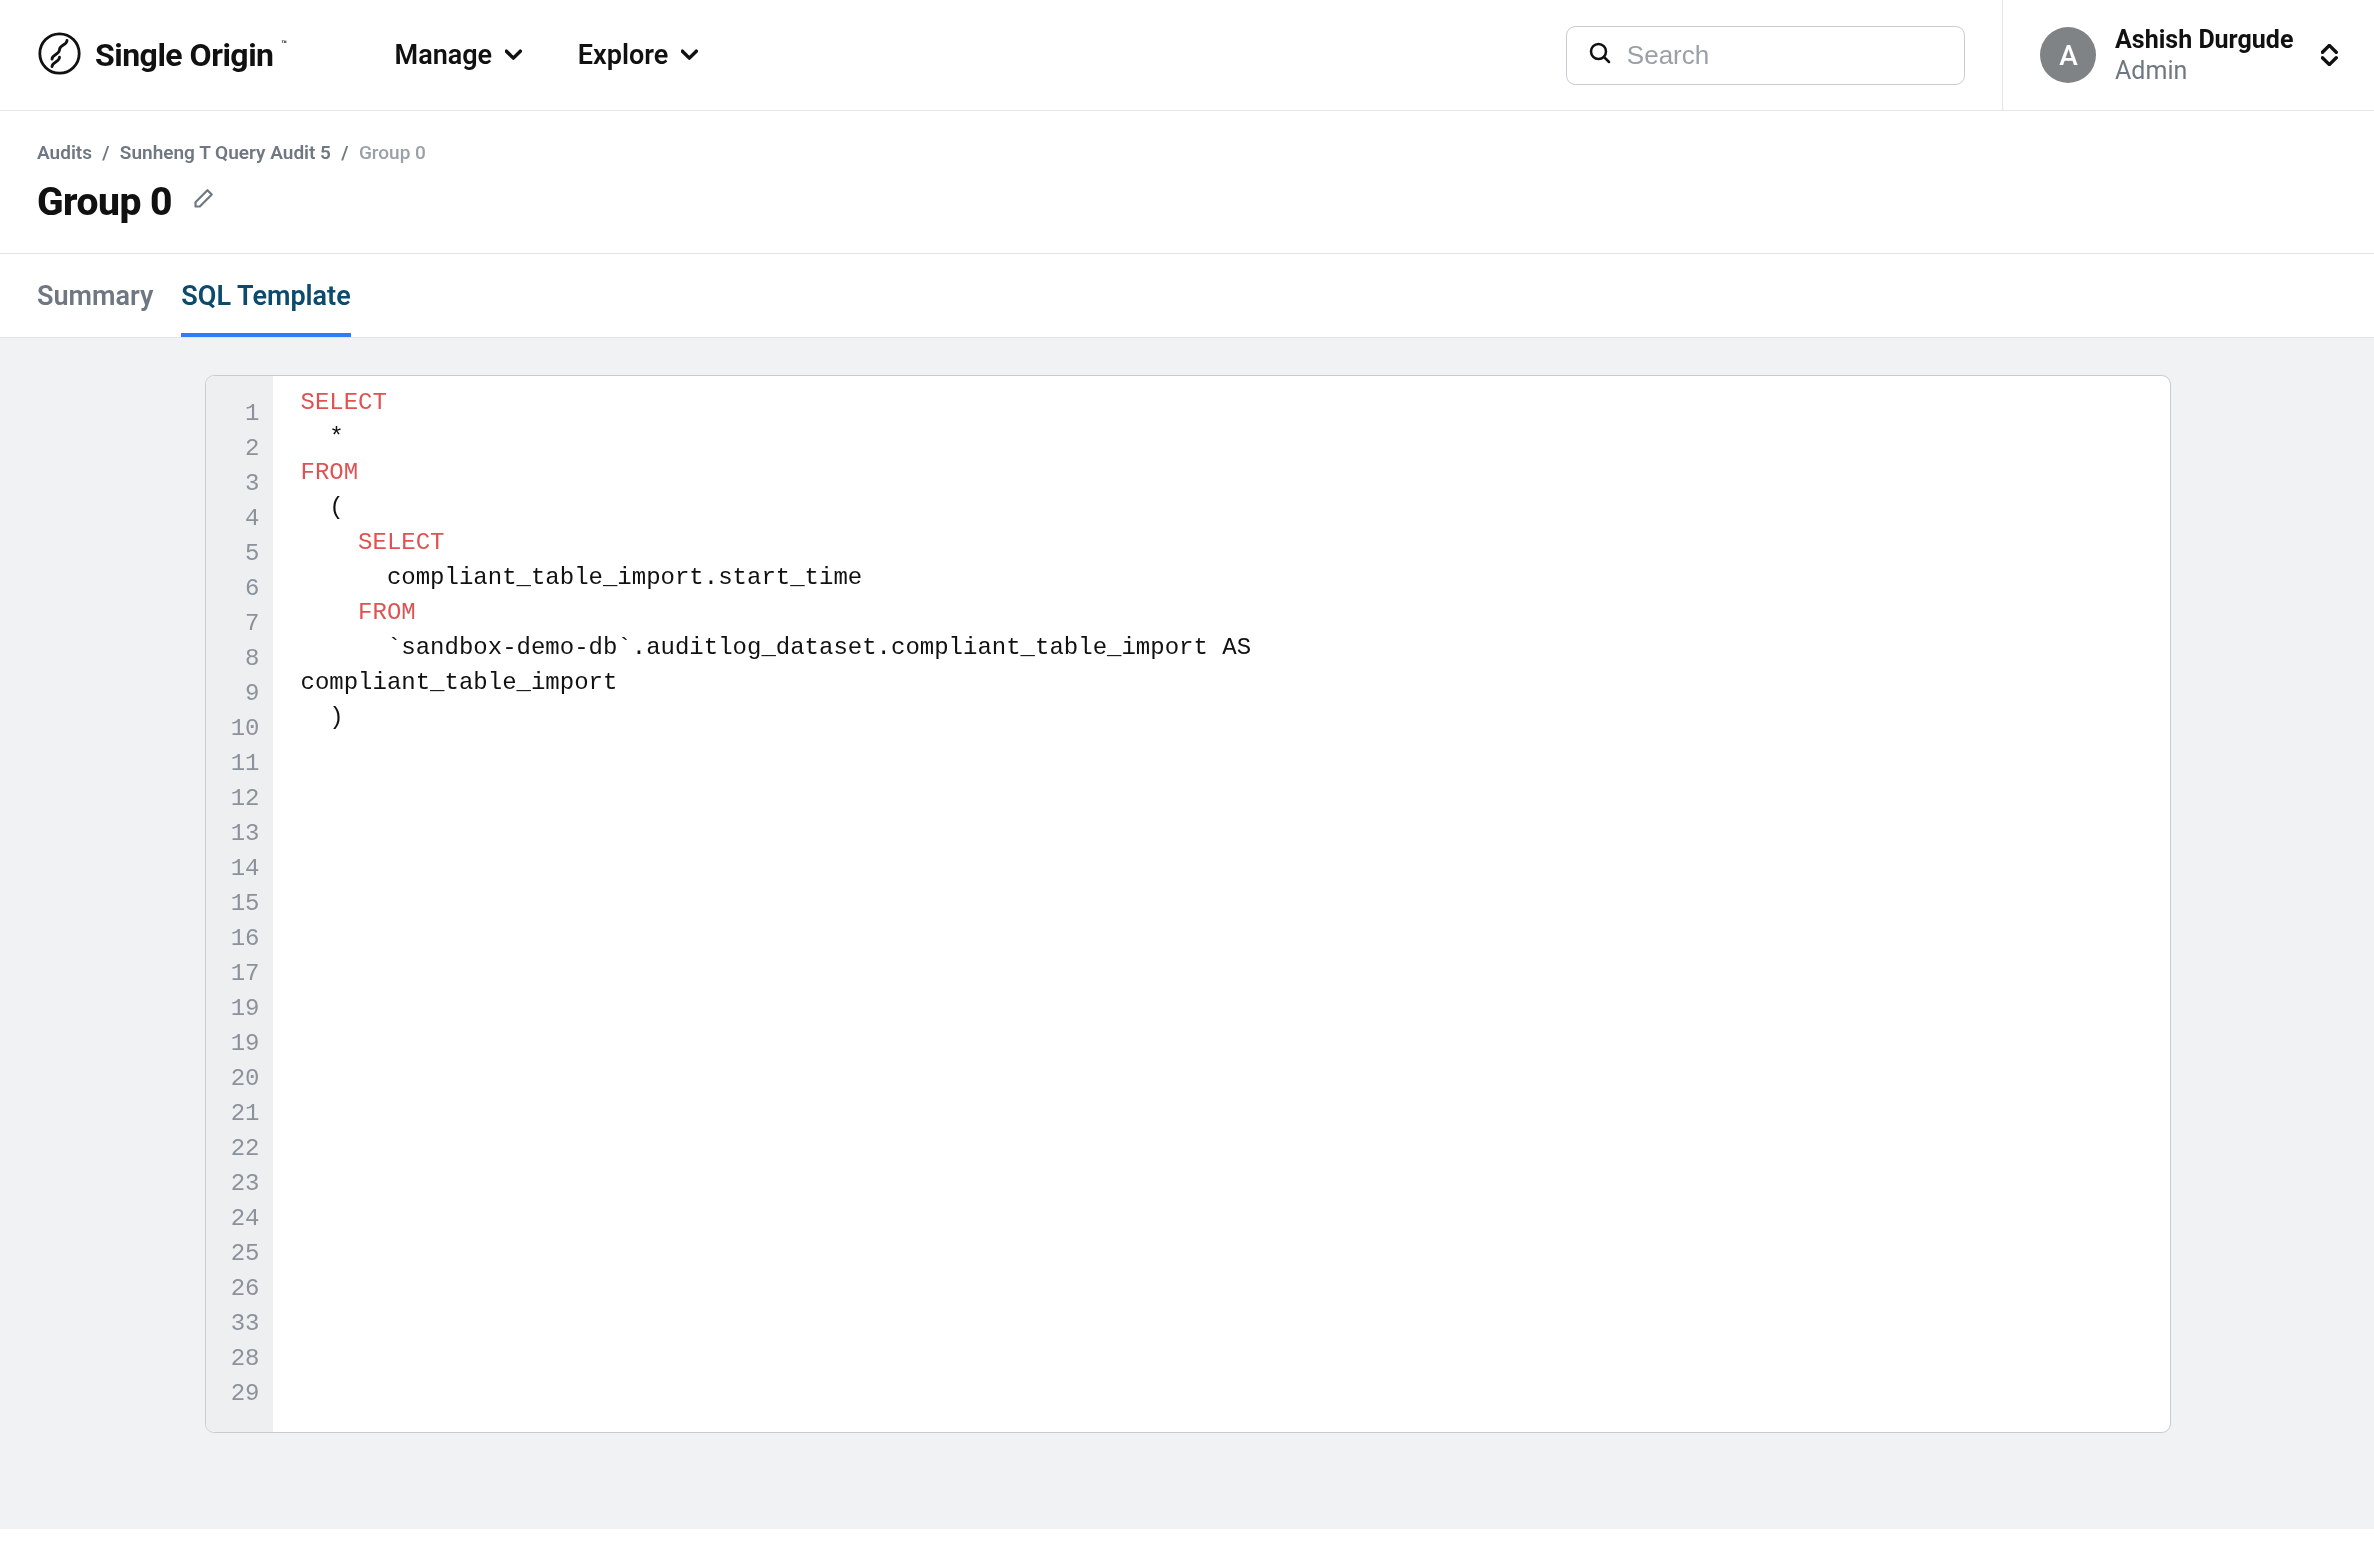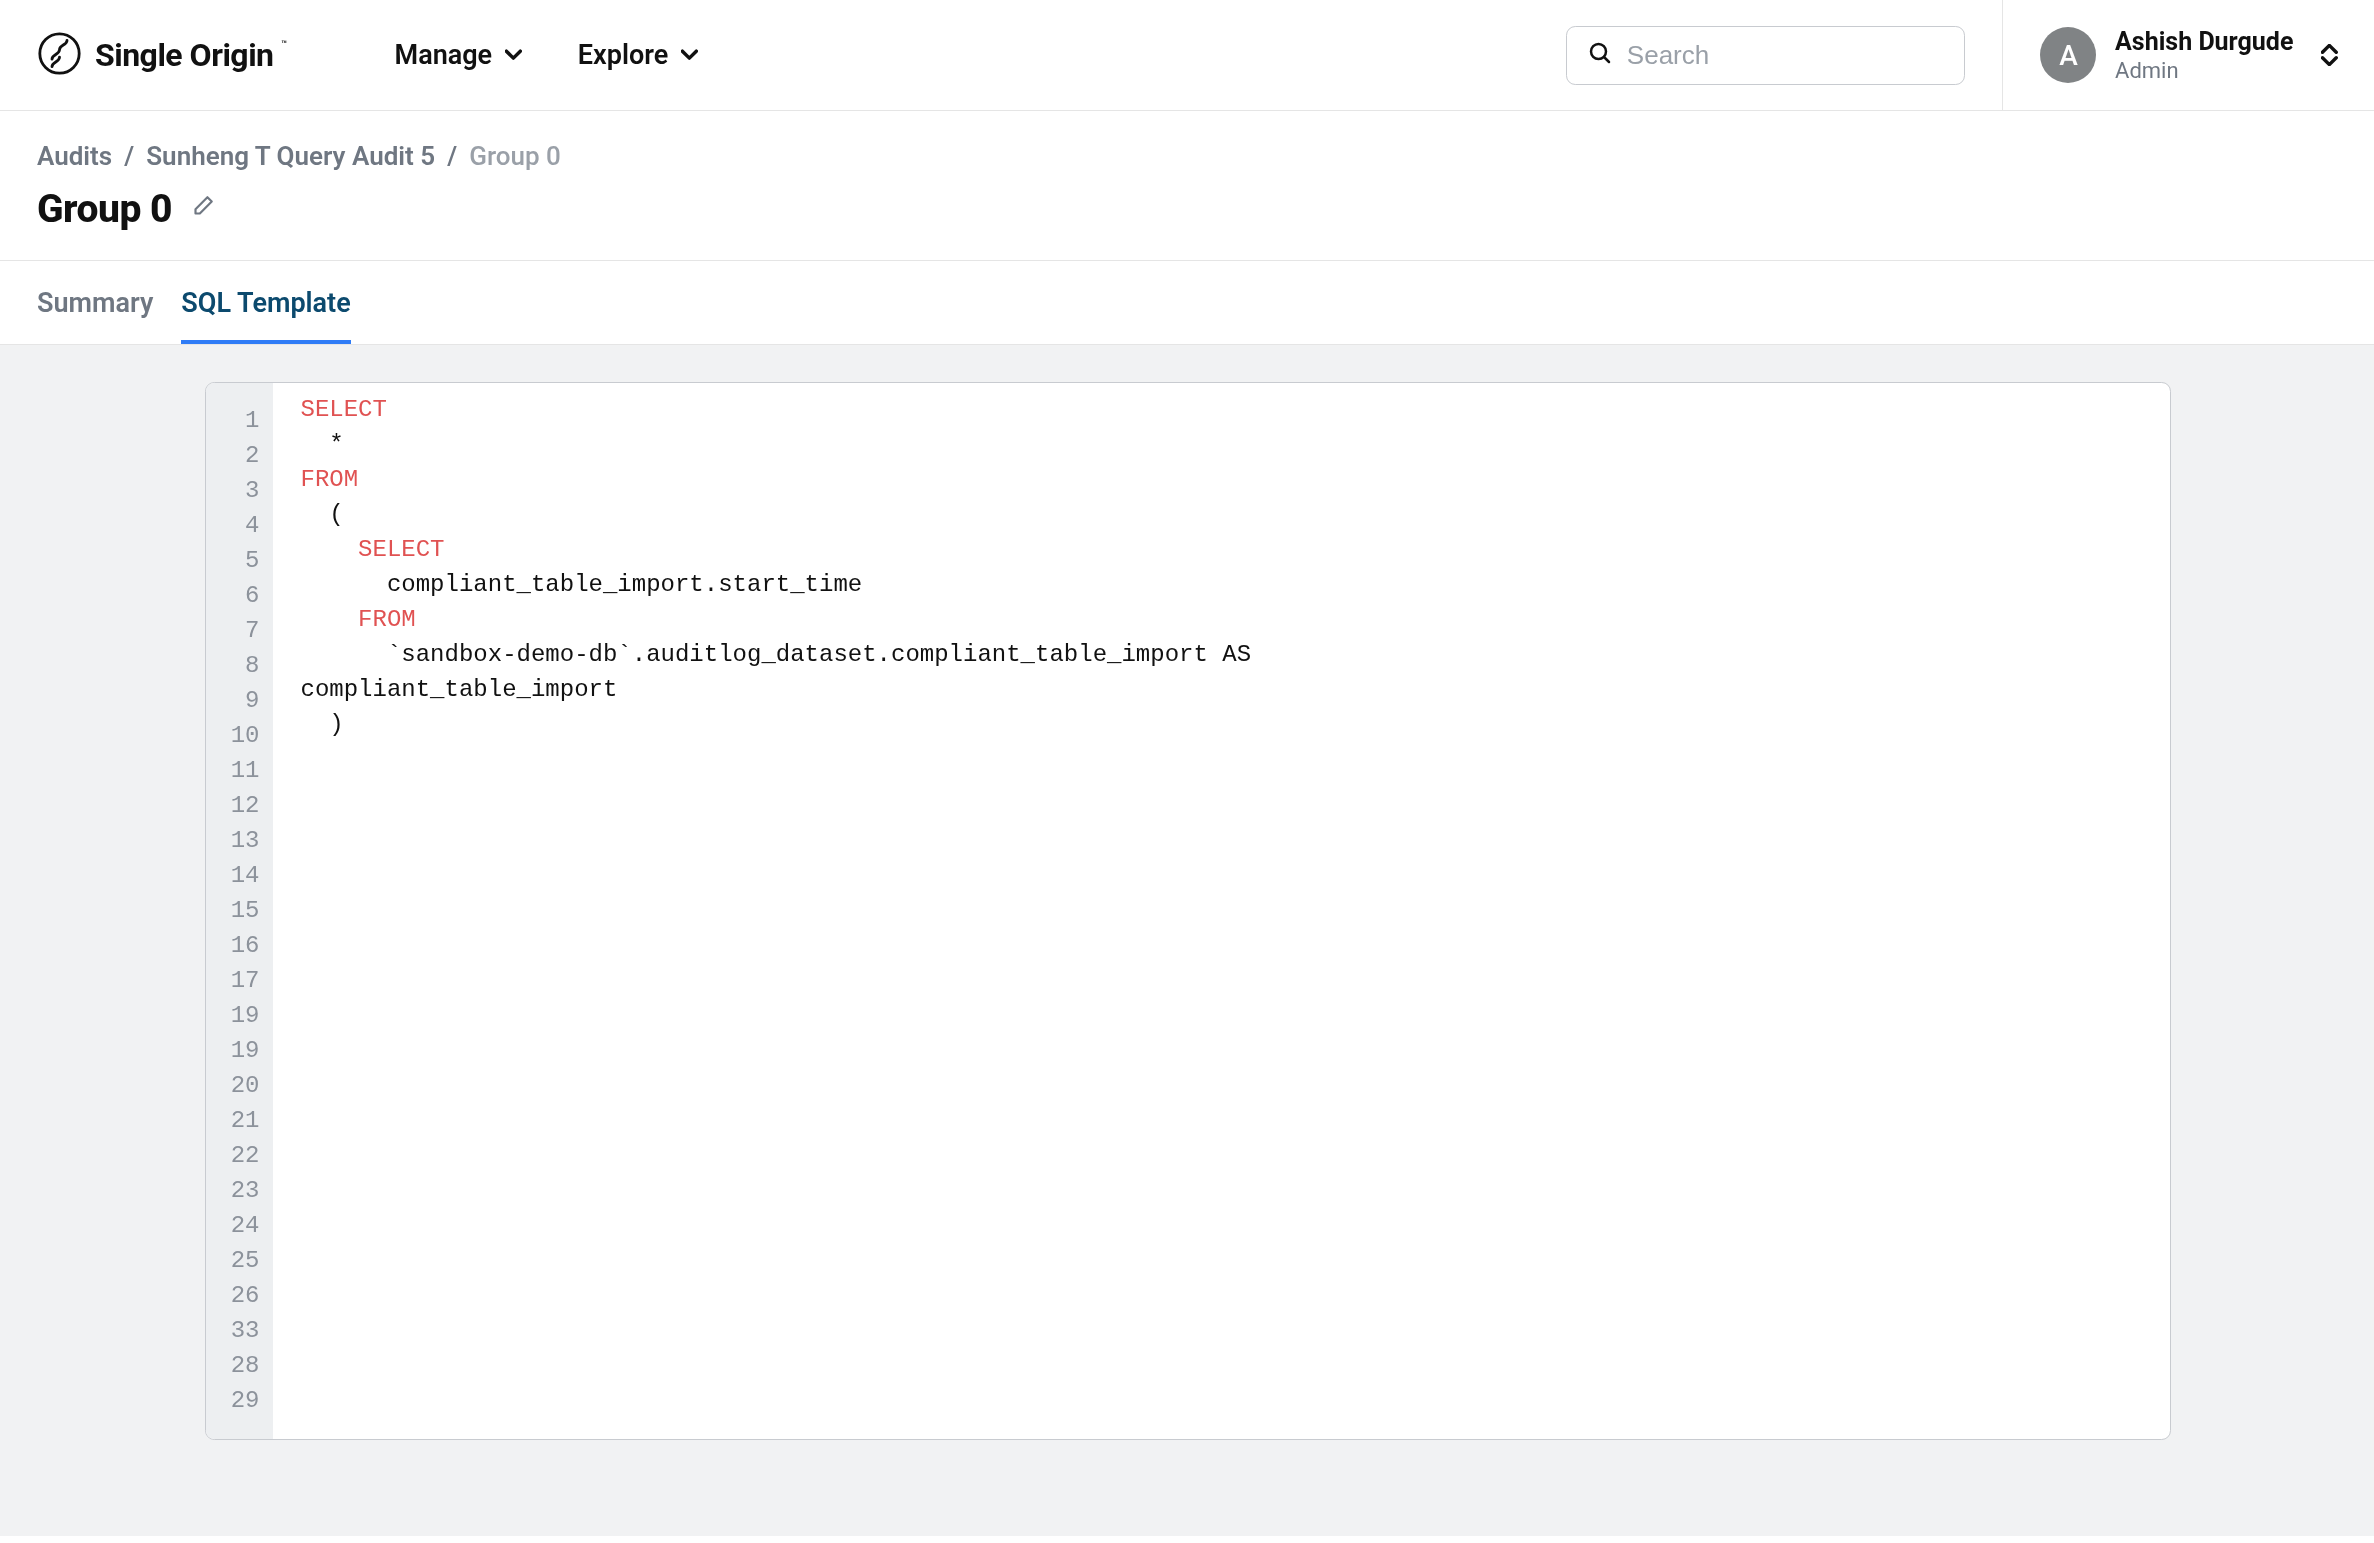--- a/index.html
+++ b/index.html
@@ -91,28 +91,28 @@
   border-radius: 50%;
   background: #808385;
   color: #fff;
   display: flex;
   align-items: center;
   justify-content: center;
   font-size: 28px;
   font-weight: 500;
 }
 .user-text .name { font-size: 25px; font-weight: 700; }
-.user-text .role { font-size: 22px; color: #6f7782; margin-top: 1.9px; }
+.user-text .role { font-size: 25px; color: #6f7782; margin-top: 1.9px; }
 .user-chevrons { display: flex; flex-direction: column; margin-left: 9.3px; }
 .user-chevrons svg { width: 16.7px; height: 11px; }
 .breadcrumb-bar {
   padding: 30px 37px 0 37px;
 }
 .breadcrumb {
-  font-size: 26px;
+  font-size: 19px;
   font-weight: 600;
   color: #6f7782;
 }
 .breadcrumb a { color: #6f7782; text-decoration: none; }
 .breadcrumb .sep { color: #6f7782; margin: 0 5.6px; }
 .breadcrumb .current { color: #9aa0a8; font-weight: 500; }
 .page-title-row {
   display: flex;
   align-items: center;
   gap: 16.7px;

